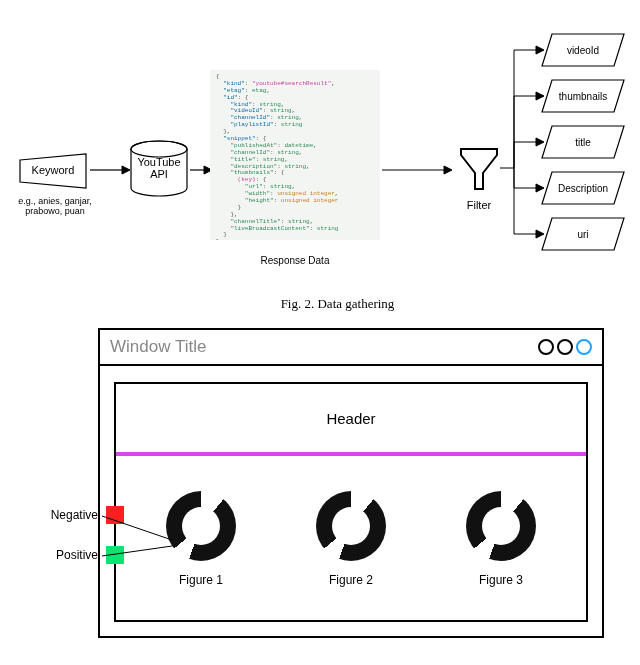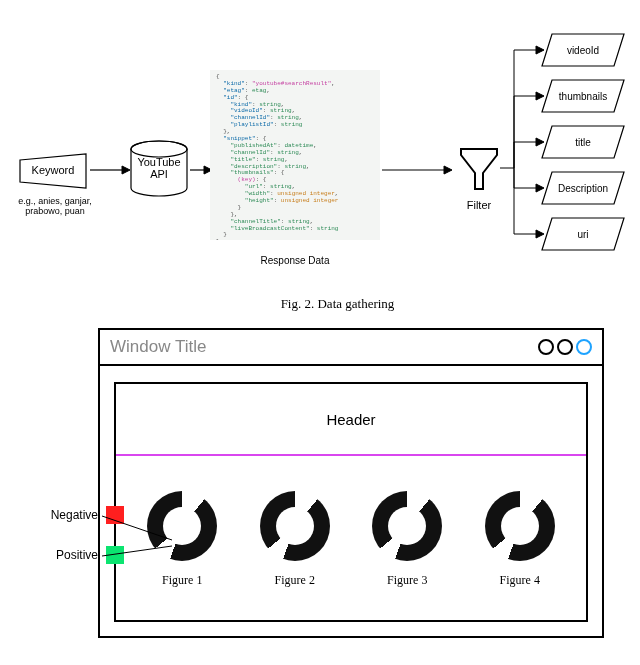--- a/index.html
+++ b/index.html
@@ -135,33 +135,33 @@
   }
   .tb-circles span.accent{ border-color:#1ea3ff; }
   .inner{
     position:absolute;
     left:14px; top:52px;
     right:14px; bottom:14px;
     border:2px solid #000;
   }
   .header-row{
     height:72px;
-    border-bottom:2px solid #d946ef;
+    border-bottom:4px solid #d946ef;
     display:flex; align-items:center; justify-content:center;
     font-size:15px;
   }
   .figs{
     position:absolute;
     left:0; right:0; top:74px; bottom:0;
     display:flex;
     justify-content:space-around;
     align-items:center;
     padding:0 10px;
   }
-  .donut-wrap{ text-align:center;font-family:Liberation Serif, serif; }
+  .donut-wrap{ text-align:center; }
   .donut{
     width:70px; height:70px;
     border-radius:50%;
     background: conic-gradient(#fff 0deg 40deg, #111 40deg 200deg, #fff 200deg 230deg, #111 230deg 360deg);
     position:relative;
     margin:0 auto 12px;
   }
   .donut::after{
     content:"";
     position:absolute;
@@ -338,24 +338,20 @@
             <div class="fig-label">Figure 1</div>
           </div>
           <div class="donut-wrap">
             <div class="donut"></div>
             <div class="fig-label">Figure 2</div>
           </div>
           <div class="donut-wrap">
             <div class="donut"></div>
             <div class="fig-label">Figure 3</div>
           </div>
-          <div class="donut-wrap">
-            <div class="donut"></div>
-            <div class="fig-label">Figure 4</div>
-          </div>
         </div>
     </div>
   </div>
 </div>
 
 <div class="legend">
   <div class="legend-row">
     <span>Negative</span>
     <span class="sw sw-neg"></span>
   </div>

